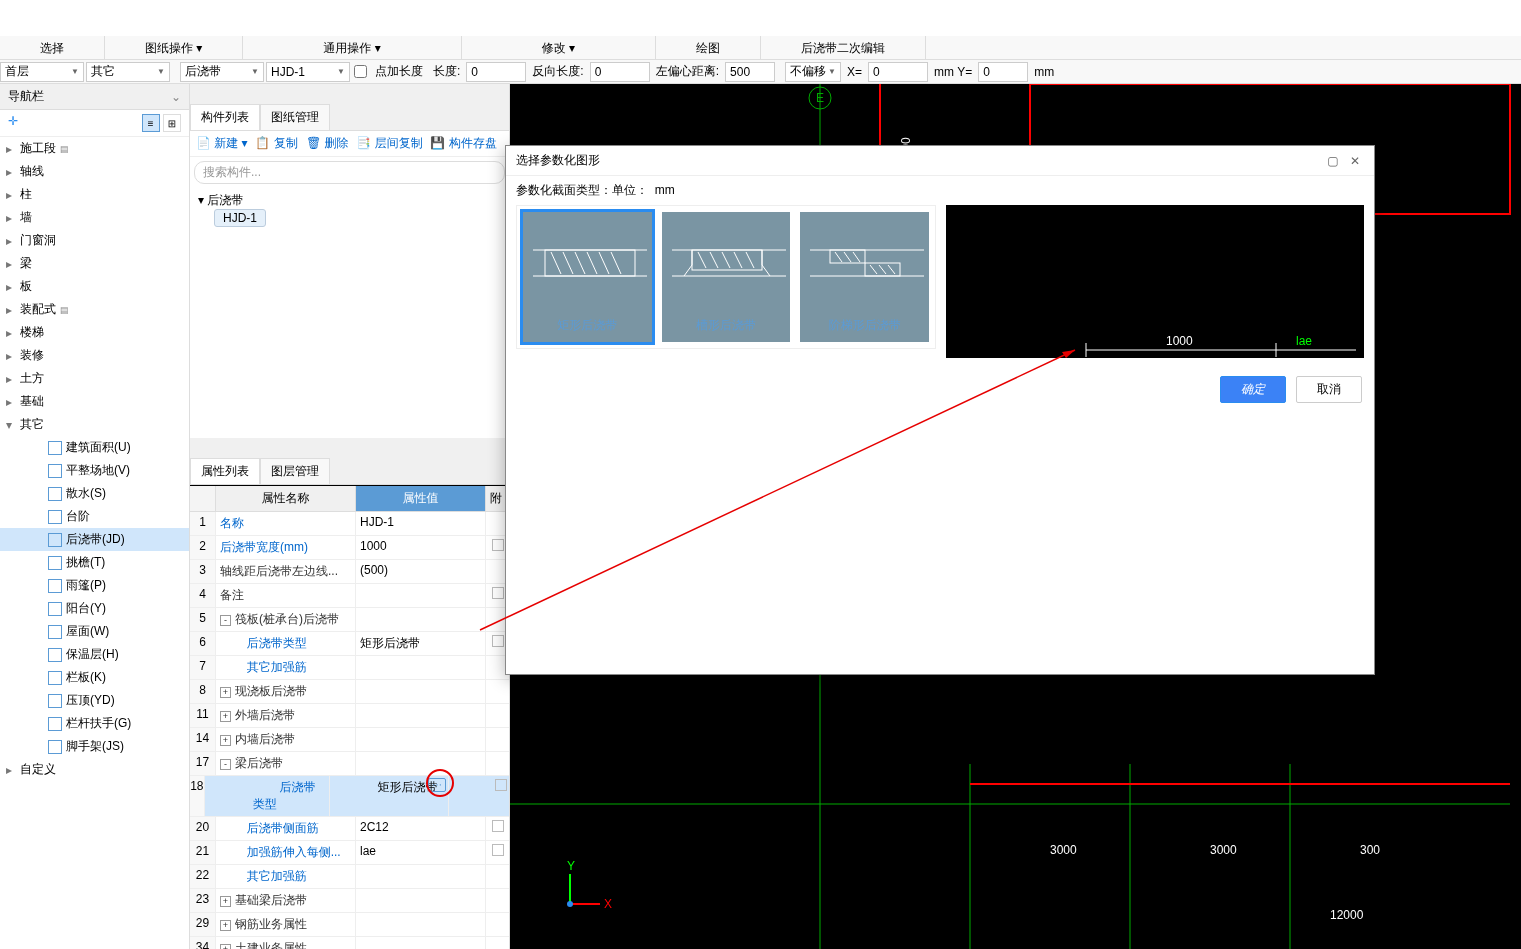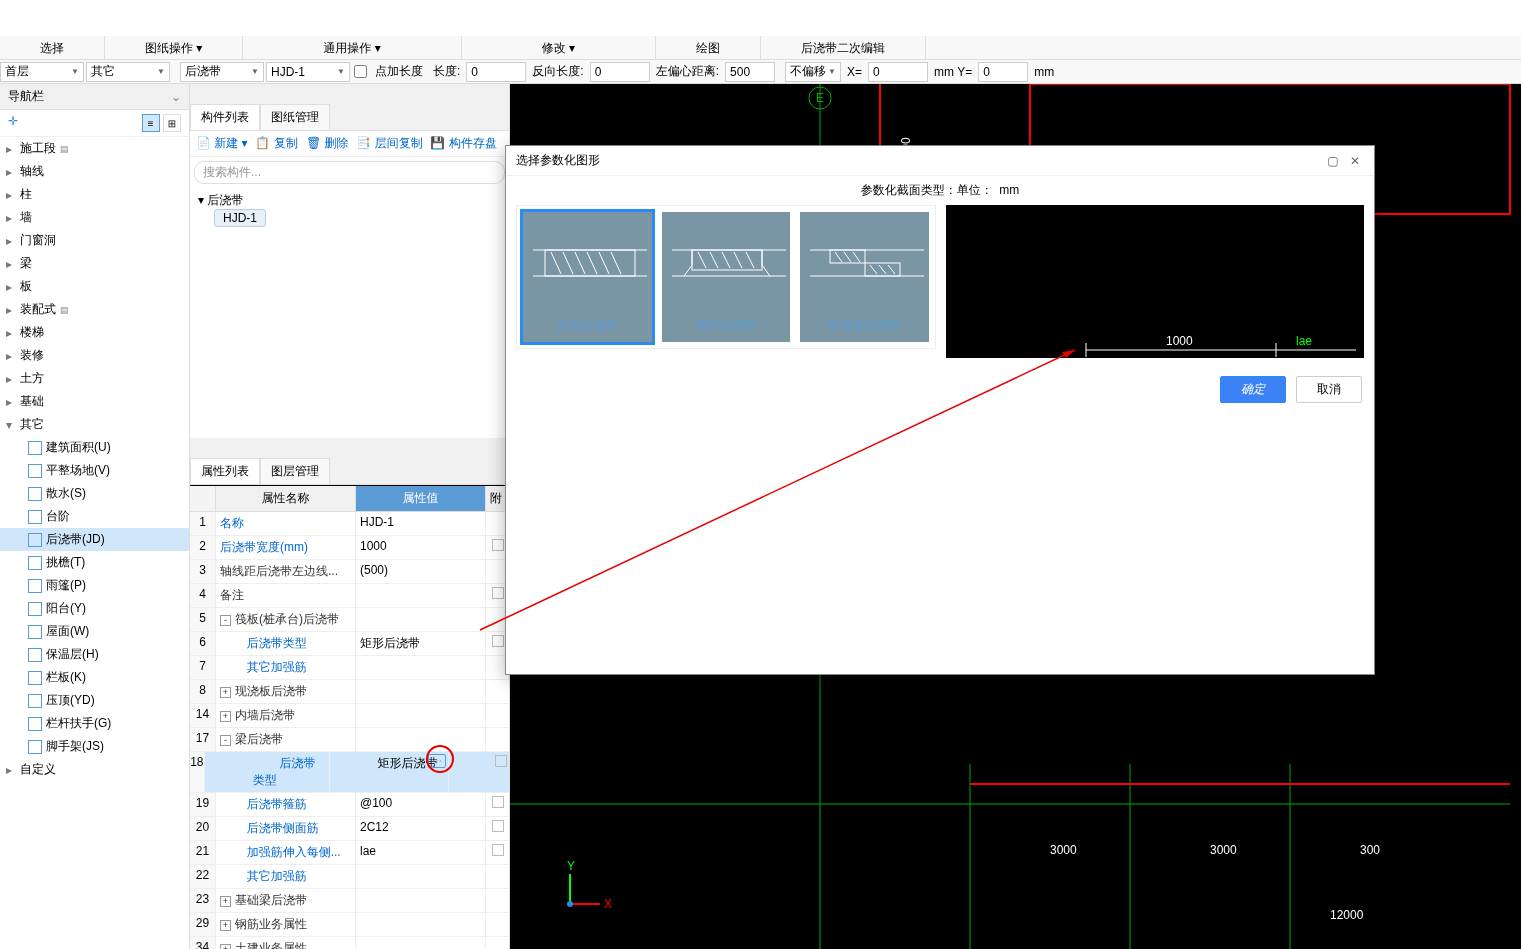--- a/index.html
+++ b/index.html
@@ -26,21 +26,21 @@
 
 
 .panel-header { background: #f0f0f0; padding: 4px 8px; border-bottom: 1px solid #ddd; display: flex; justify-content: space-between; align-items: center; }
 .nav-tools { display: flex; justify-content: space-between; padding: 4px 8px; border-bottom: 1px solid #eee; }
 .icon-btn { width: 18px; height: 18px; border: 1px solid #ddd; display: inline-flex; align-items: center; justify-content: center; cursor: pointer; font-size: 10px; }
 .icon-btn.sel { background: #d0e6fb; border-color: #5b9bd5; }
 .nav-tree { overflow-y: auto; flex:1; }
 .nav-tree-item { padding: 3px 6px; display: flex; align-items: center; gap: 4px; cursor: pointer; }
 .nav-tree-item.selected { background: #d0e6fb; }
 .tree-caret { width: 10px; color: #777; }
-.nav-tree-sub { padding-left: 28px; }
+.nav-tree-sub { padding-left: 48px; }
 .mini-icon { width: 14px; height: 14px; border: 1px solid #5b9bd5; display:inline-block; }
 
 
 .tabs { display: flex; border-bottom: 1px solid #ddd; background: #f0f0f0; }
 .tab { padding: 4px 10px; border: 1px solid #ddd; border-bottom:none; background:#f8f8f8; cursor:pointer;margin-top:20px; }
 .tab.active { background:#fff; font-weight: 500; }
 .comp-toolbar { display:flex; gap:8px; padding:4px 6px; border-bottom:1px solid #eee; color:#0066cc; flex-wrap: nowrap; }
 .comp-toolbar span { cursor:pointer; white-space: nowrap; }
 .search-box { margin:4px; border:1px solid #ddd; border-radius:10px; padding:2px 8px; color:#999; }
 .comp-tree { padding:4px 8px; }
@@ -61,21 +61,21 @@
 .prop-cell-att { flex:1; padding:3px 2px; text-align:center; }
 .expander { display:inline-block; width:11px; height:11px; border:1px solid #999; text-align:center; line-height:9px; font-size:9px; margin-right:4px; cursor:pointer;}
 .ellips-btn { position:absolute; right:2px; top:2px; width:18px; height:14px; border:1px solid #5b9bd5; color:#5b9bd5; font-size:10px; line-height:12px; text-align:center; cursor:pointer; border-radius:2px;}
 .red-circle { position:absolute; width:28px; height:28px; border:2.5px solid #e60000; border-radius:50%; right:-6px; top:-7px; pointer-events:none; }
 .chk { display:inline-block; width:12px; height:12px; border:1px solid #bbb; }
 
 
 .dialog { position:absolute; left:505px; top:145px; width:870px; height:530px; background:#fff; border:1px solid #888; box-shadow:0 4px 16px rgba(0,0,0,0.3);}
 .dialog-title { padding:6px 10px; border-bottom:1px solid #eee; display:flex; justify-content:space-between; align-items:center;}
 .dialog-close { cursor:pointer; padding:0 4px; color:#666; }
-.dialog-sub { padding:6px 10px; display:flex; justify-content:center;}
+.dialog-sub { padding:6px 10px; display:flex; justify-content:flex-start;}
 .dialog-body { display:flex; padding:0 10px 10px 10px; gap:10px; }
 .section-tiles { width:420px; display:flex; flex-direction: column;}
 .tiles { display:flex; gap:10px; border:1px solid #eee; padding:6px; }
 .tile { width:135px; height:130px; background:#7a95a3; display:flex; flex-direction:column; align-items:center; justify-content:space-between; padding:8px 0; cursor:pointer; color:#5b9bd5;}
 .tile.selected { outline:3px solid #2a8cf0;}
 .tile-canvas { width:100%; height:80px;}
 .section-preview { flex:1; background:#000; position:relative;}
 .dialog-buttons { display:flex; justify-content:flex-end; gap:10px; padding:8px 12px;}
 .btn { padding:4px 20px; border:1px solid #ccc; cursor:pointer; border-radius:2px;}
 .btn.primary { background:#3b82f6; color:#fff; border-color:#2a8cf0;font-style:italic;}
@@ -294,41 +294,41 @@
           <div class="prop-cell-val"></div>
           <div class="prop-cell-att"></div>
         </div>
         <div class="prop-row">
           <div class="prop-cell-num">8</div>
           <div class="prop-cell-name black"><span class="expander">+</span>现浇板后浇带</div>
           <div class="prop-cell-val"></div>
           <div class="prop-cell-att"></div>
         </div>
         <div class="prop-row">
+          <div class="prop-cell-num">11</div>
+          <div class="prop-cell-name black"><span class="expander">+</span>外墙后浇带</div>
+          <div class="prop-cell-val"></div>
+          <div class="prop-cell-att"></div>
+        </div>
+        <div class="prop-row">
           <div class="prop-cell-num">14</div>
           <div class="prop-cell-name black"><span class="expander">+</span>内墙后浇带</div>
           <div class="prop-cell-val"></div>
           <div class="prop-cell-att"></div>
         </div>
         <div class="prop-row">
           <div class="prop-cell-num">17</div>
           <div class="prop-cell-name black"><span class="expander">-</span>梁后浇带</div>
           <div class="prop-cell-val"></div>
           <div class="prop-cell-att"></div>
         </div>
         <div class="prop-row hi">
           <div class="prop-cell-num">18</div>
           <div class="prop-cell-name">&nbsp;&nbsp;&nbsp;&nbsp;&nbsp;&nbsp;&nbsp;&nbsp;后浇带类型</div>
           <div class="prop-cell-val">矩形后浇带<span class="ellips-btn">⋯</span><span class="red-circle"></span></div>
-          <div class="prop-cell-att"><span class="chk"></span></div>
-        </div>
-        <div class="prop-row">
-          <div class="prop-cell-num">19</div>
-          <div class="prop-cell-name">&nbsp;&nbsp;&nbsp;&nbsp;&nbsp;&nbsp;&nbsp;&nbsp;后浇带箍筋</div>
-          <div class="prop-cell-val">@100</div>
           <div class="prop-cell-att"><span class="chk"></span></div>
         </div>
         <div class="prop-row">
           <div class="prop-cell-num">20</div>
           <div class="prop-cell-name">&nbsp;&nbsp;&nbsp;&nbsp;&nbsp;&nbsp;&nbsp;&nbsp;后浇带侧面筋</div>
           <div class="prop-cell-val">2C12</div>
           <div class="prop-cell-att"><span class="chk"></span></div>
         </div>
         <div class="prop-row">
           <div class="prop-cell-num">21</div>

